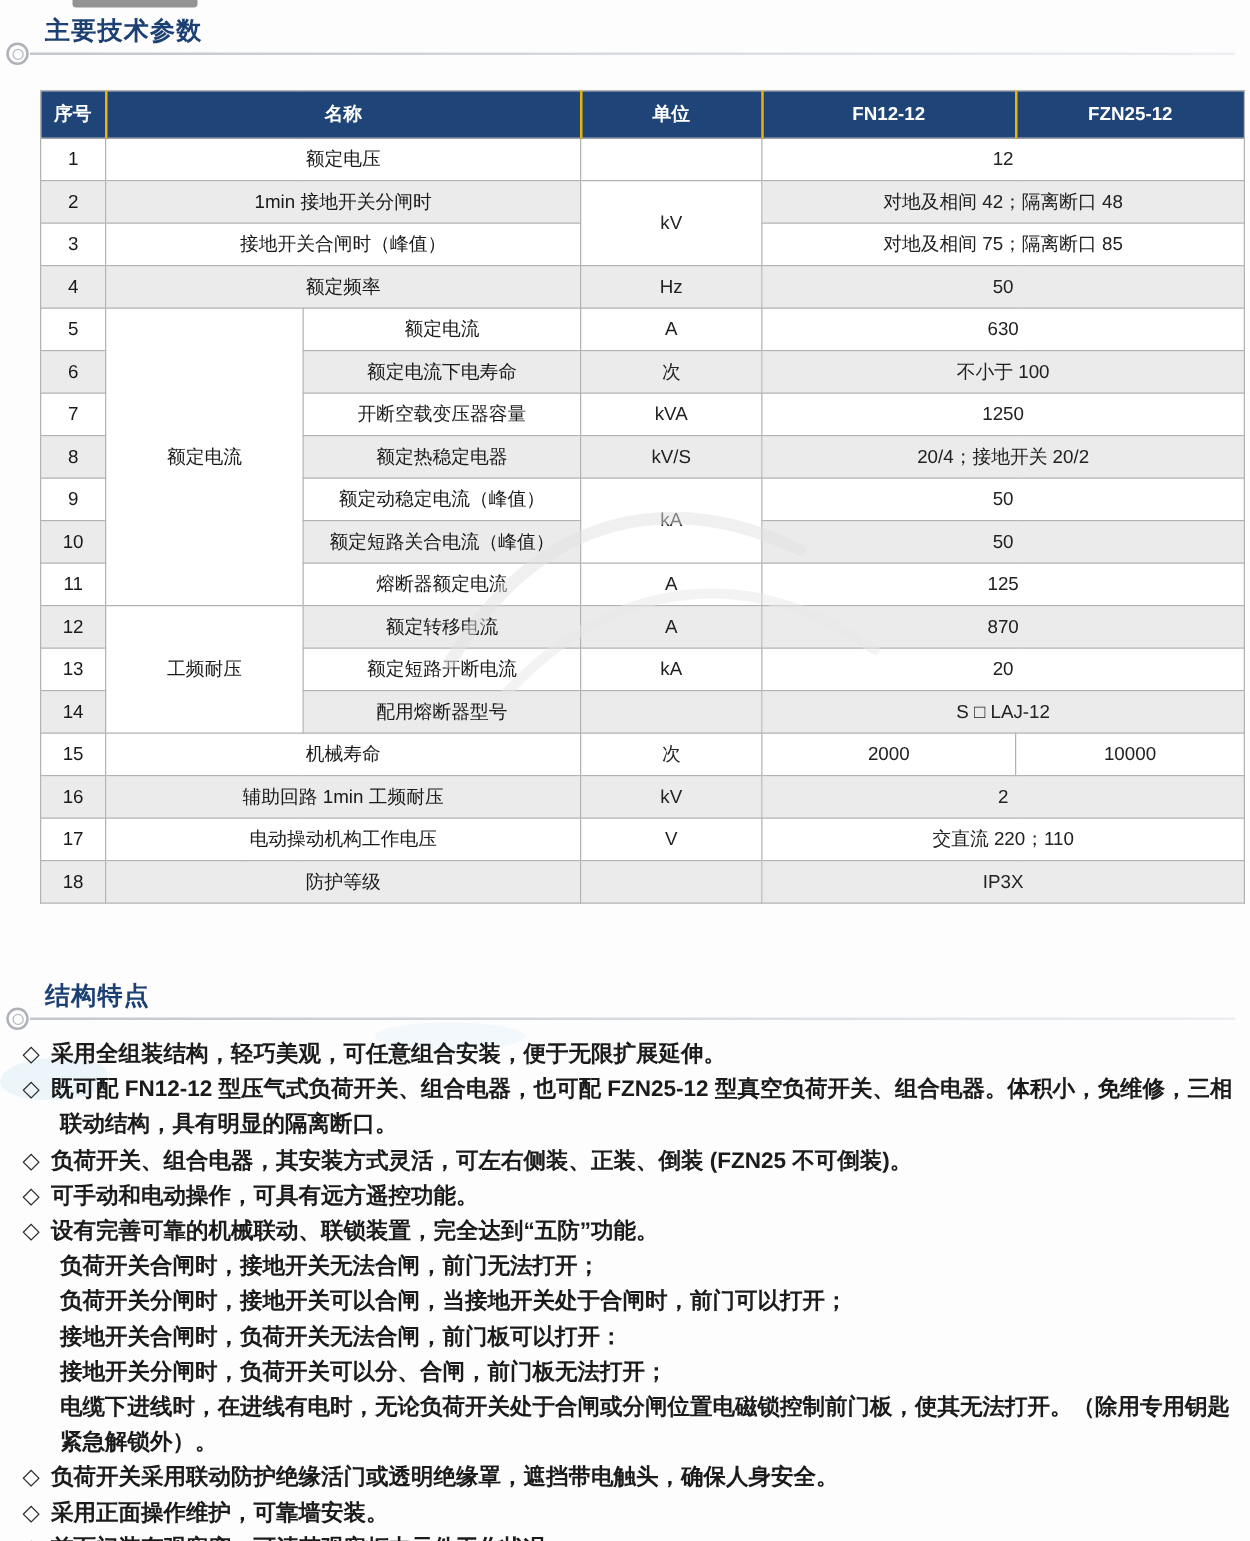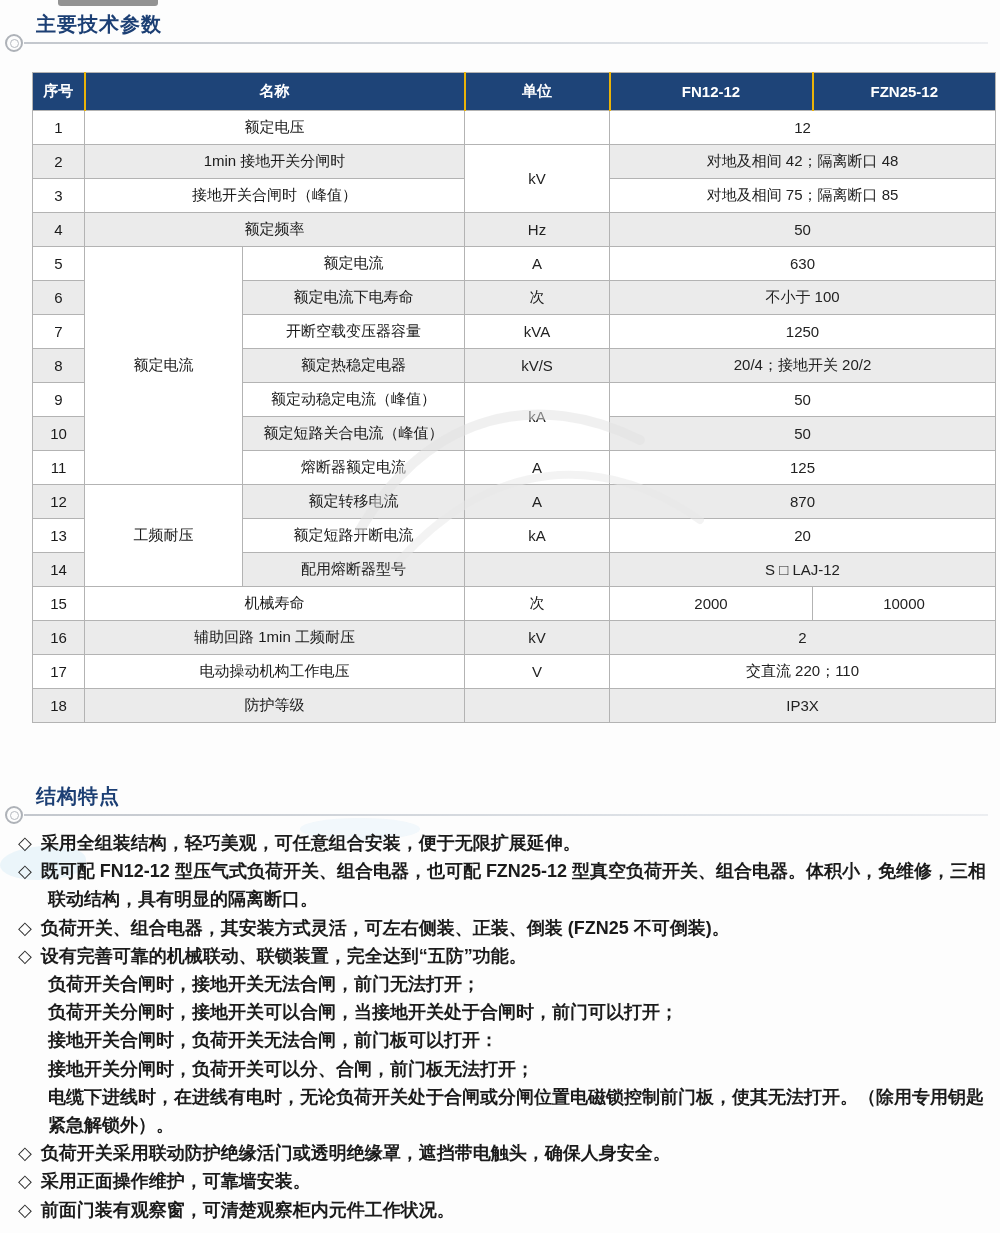--- a/index.html
+++ b/index.html
@@ -237,20 +237,21 @@
 <div>
   <div class="sec-title t2">结构特点</div>
   <div class="marker-circle c2"></div>
   <div class="sec-rule r2"></div>
 </div>
 
 <ul class="features">
   <li><span class="b">◇</span><span>采用全组装结构，轻巧美观，可任意组合安装，便于无限扩展延伸。</span></li>
   <li><span class="b">◇</span><span>既可配 FN12-12 型压气式负荷开关、组合电器，也可配 FZN25-12 型真空负荷开关、组合电器。体积小，免维修，三相联动结构，具有明显的隔离断口。</span></li>
   <li><span class="b">◇</span><span>负荷开关、组合电器，其安装方式灵活，可左右侧装、正装、倒装 (FZN25 不可倒装)。</span></li>
+  <li><span class="b">◇</span><span>可手动和电动操作，可具有远方遥控功能。</span></li>
   <li><span class="b">◇</span><span>设有完善可靠的机械联动、联锁装置，完全达到“五防”功能。</span></li>
   <li class="sub"><span>负荷开关合闸时，接地开关无法合闸，前门无法打开；</span></li>
   <li class="sub"><span>负荷开关分闸时，接地开关可以合闸，当接地开关处于合闸时，前门可以打开；</span></li>
   <li class="sub"><span>接地开关合闸时，负荷开关无法合闸，前门板可以打开：</span></li>
   <li class="sub"><span>接地开关分闸时，负荷开关可以分、合闸，前门板无法打开；</span></li>
   <li class="sub"><span>电缆下进线时，在进线有电时，无论负荷开关处于合闸或分闸位置电磁锁控制前门板，使其无法打开。（除用专用钥匙紧急解锁外）。</span></li>
   <li><span class="b">◇</span><span>负荷开关采用联动防护绝缘活门或透明绝缘罩，遮挡带电触头，确保人身安全。</span></li>
   <li><span class="b">◇</span><span>采用正面操作维护，可靠墙安装。</span></li>
   <li><span class="b">◇</span><span>前面门装有观察窗，可清楚观察柜内元件工作状况。</span></li>
 </ul>

